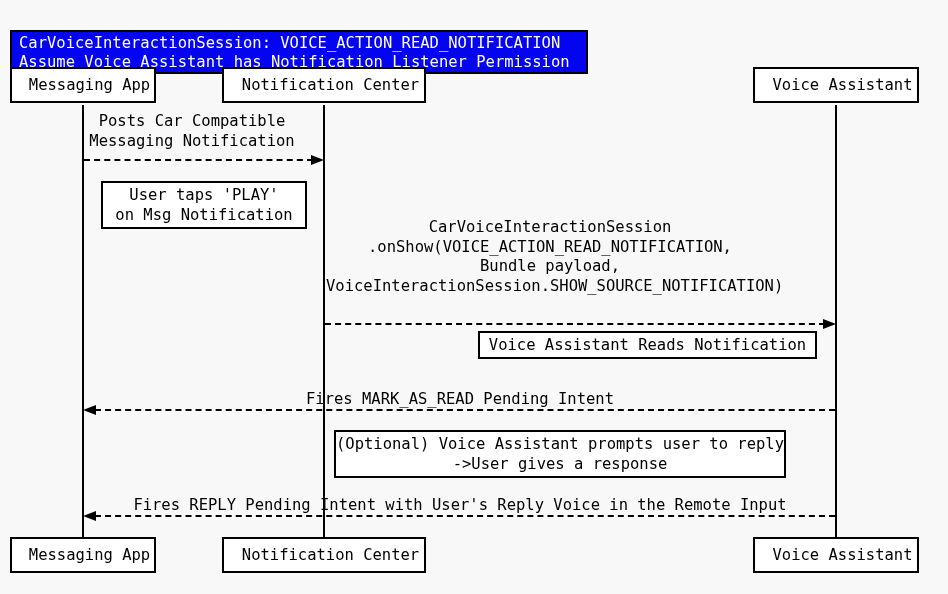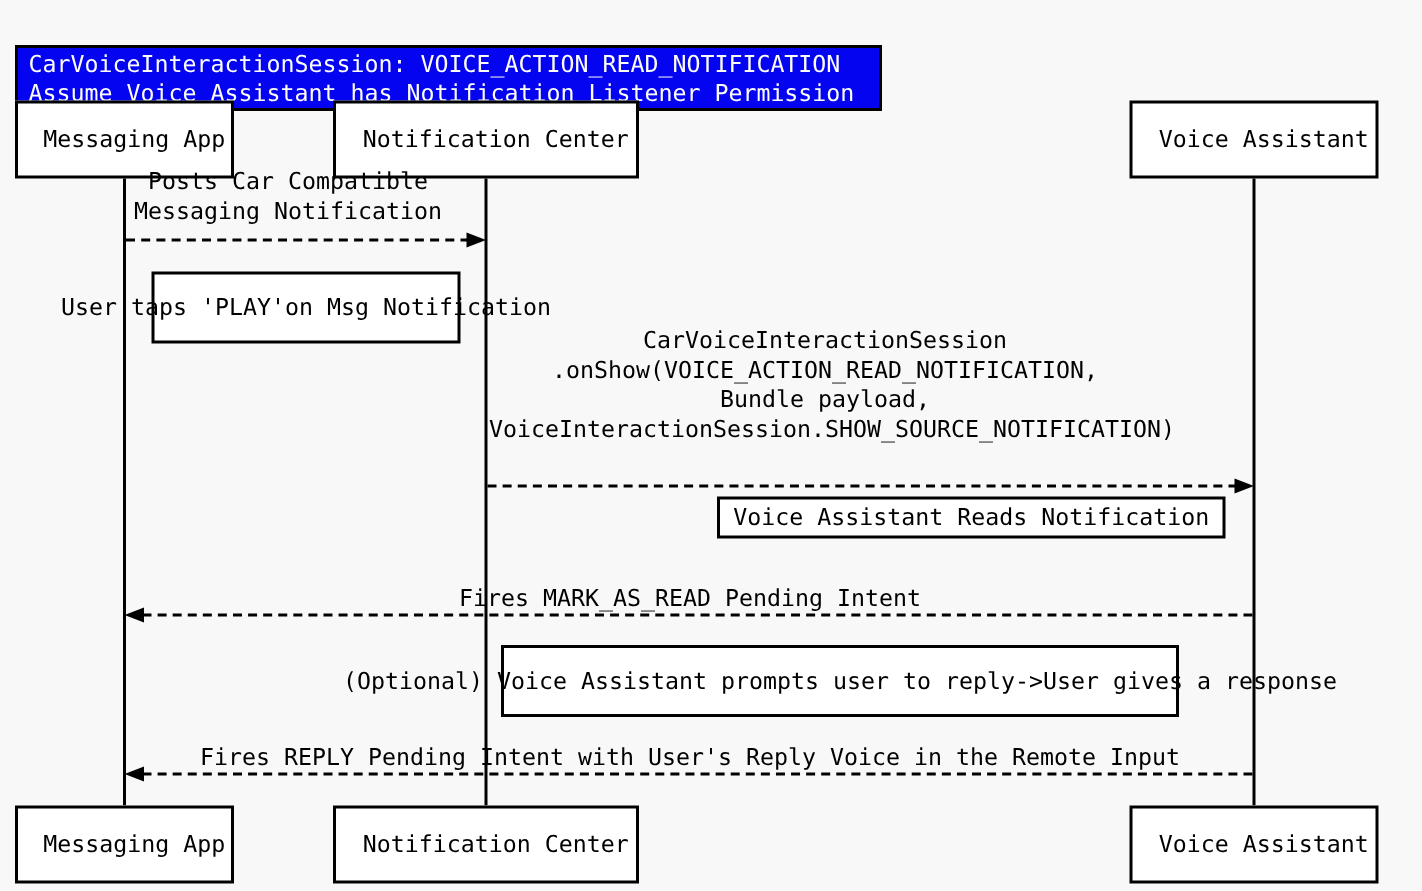--- a/index.html
+++ b/index.html
@@ -7,34 +7,34 @@
     position:relative;width:948px;height:594px;background:#f8f8f8;
     font-family:"DejaVu Sans Mono","Liberation Mono",monospace;
     font-size:15.5px;color:#000;overflow:hidden;
   }
   .title-box{
     position:absolute;left:10px;top:10px;width:578px;height:44px;
     box-sizing:border-box;background:#0404f0;border:2px solid #000;
     color:#fcfcfc;padding:2px 0 0 7px;line-height:19px;white-space:nowrap;margin-top:20px;
   }
   .actor-box{
-    position:absolute;box-sizing:border-box;height:52px;background:#fff;
+    position:absolute;box-sizing:border-box;height:36px;background:#fff;
     border:2px solid #000;display:flex;align-items:center;justify-content:center;
     white-space:nowrap;
     padding-left:13px;
   }
   .lifeline{position:absolute;width:2px;background:#000;top:105px;height:432px;}
   .msg-text{position:absolute;text-align:center;line-height:19.5px;white-space:nowrap;}
   .msg-line-el{position:absolute;height:0;border-top:2px dashed #000;}
   .arrow-head{position:absolute;width:0;height:0;}
   .arrow-head.right{border-top:5px solid transparent;border-bottom:5px solid transparent;border-left:13px solid #000;}
   .arrow-head.left{border-top:5px solid transparent;border-bottom:5px solid transparent;border-right:13px solid #000;}
   .note-box{
     position:absolute;box-sizing:border-box;background:#fff;border:2px solid #000;
-    display:flex;flex-direction:row;align-items:center;justify-content:center;
+    display:flex;flex-direction:column;align-items:center;justify-content:center;
     line-height:20px;white-space:nowrap;text-align:center;
   }
 </style>
 </head>
 <body>
 
 <div id="canvas">
 
   <div class="title-box">
     <div>CarVoiceInteractionSession: VOICE_ACTION_READ_NOTIFICATION</div>

